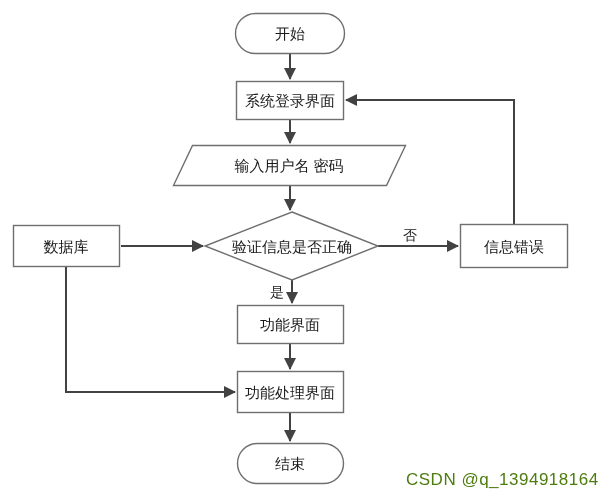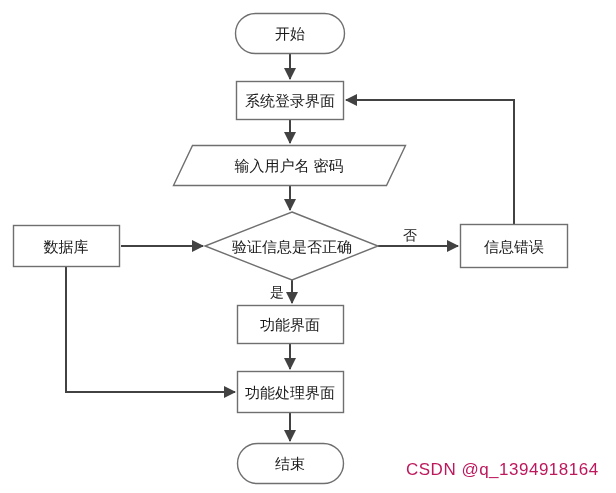--- a/index.html
+++ b/index.html
@@ -37,24 +37,24 @@
   }
   svg .edge-label {
     font-family: "Liberation Sans", sans-serif;
     font-size: 14px;
     fill: #1a1a1a;
     text-anchor: middle;
   }
   .watermark {
     position: absolute;
     left: 406px;
-    top: 460px;
+    top: 470px;
     font-family: "Liberation Sans", sans-serif;
     font-size: 17px;
-    color: #be185d;
+    color: #4d7c0f;
     letter-spacing: 0.5px;
     white-space: nowrap;
   }
 </style>
 </head>
 <body>
 
 <div class="canvas">
   <svg width="616" height="493" viewBox="0 0 616 493" xmlns="http://www.w3.org/2000/svg">
     <defs>

